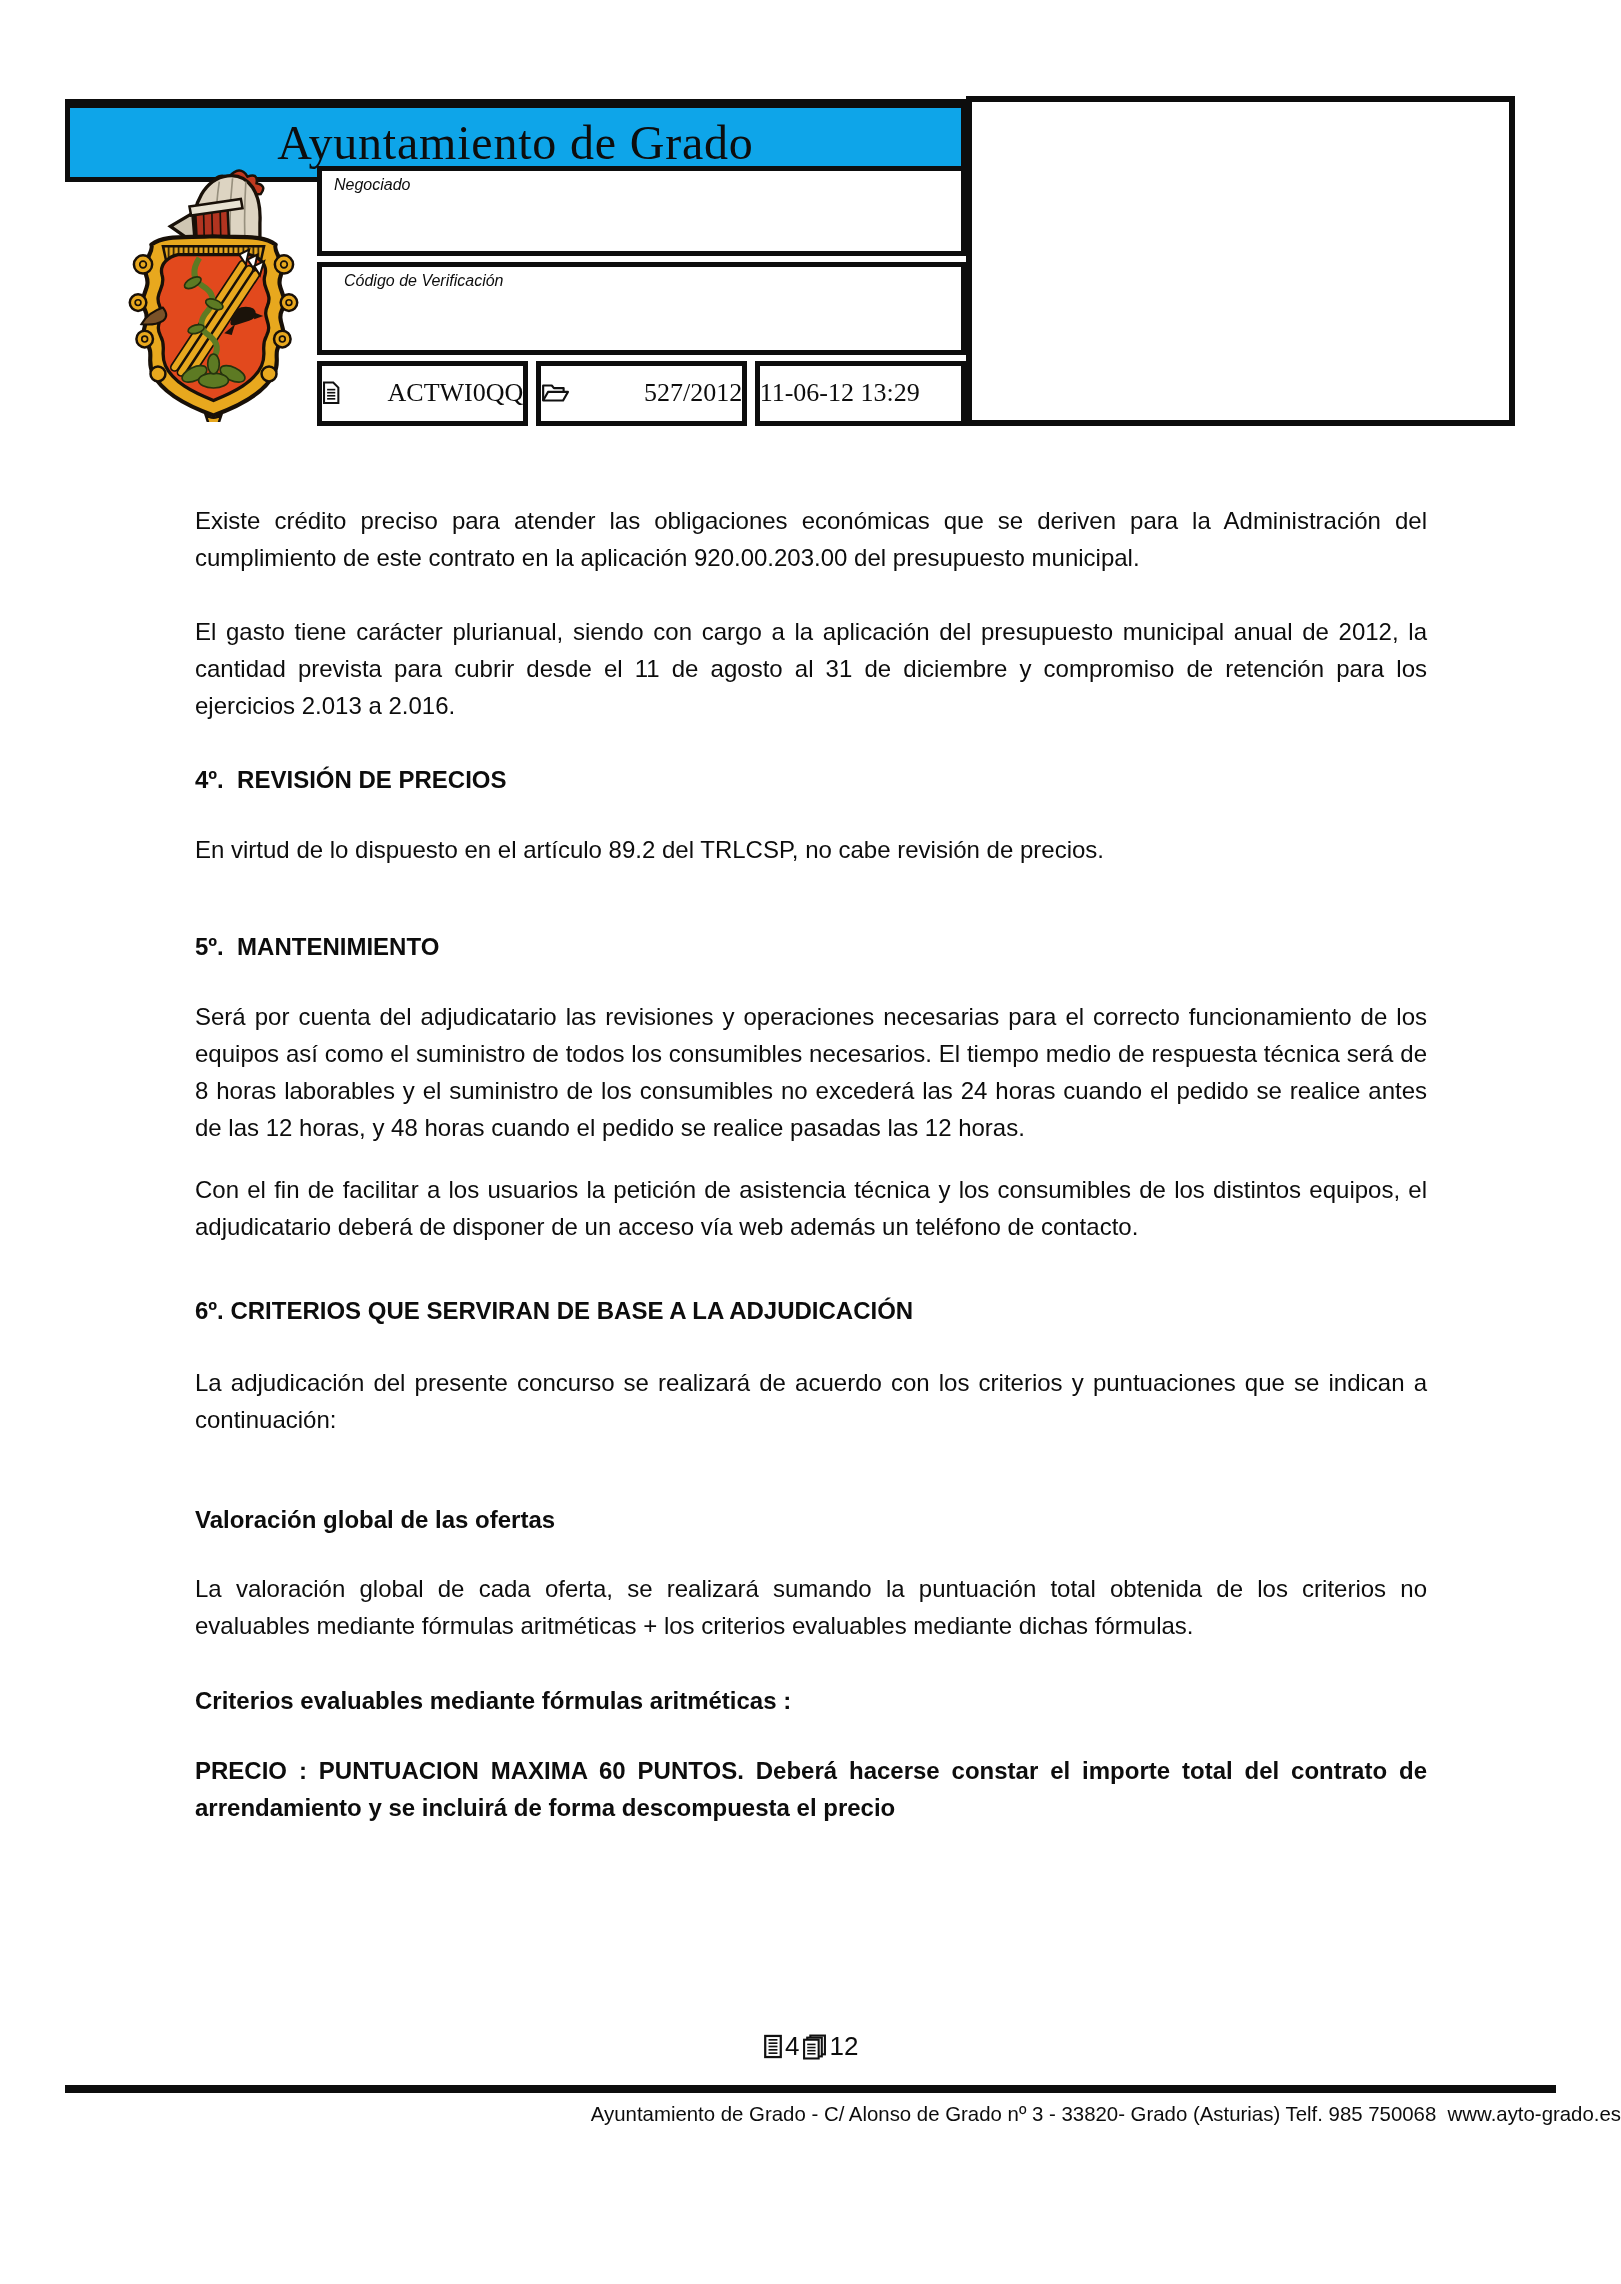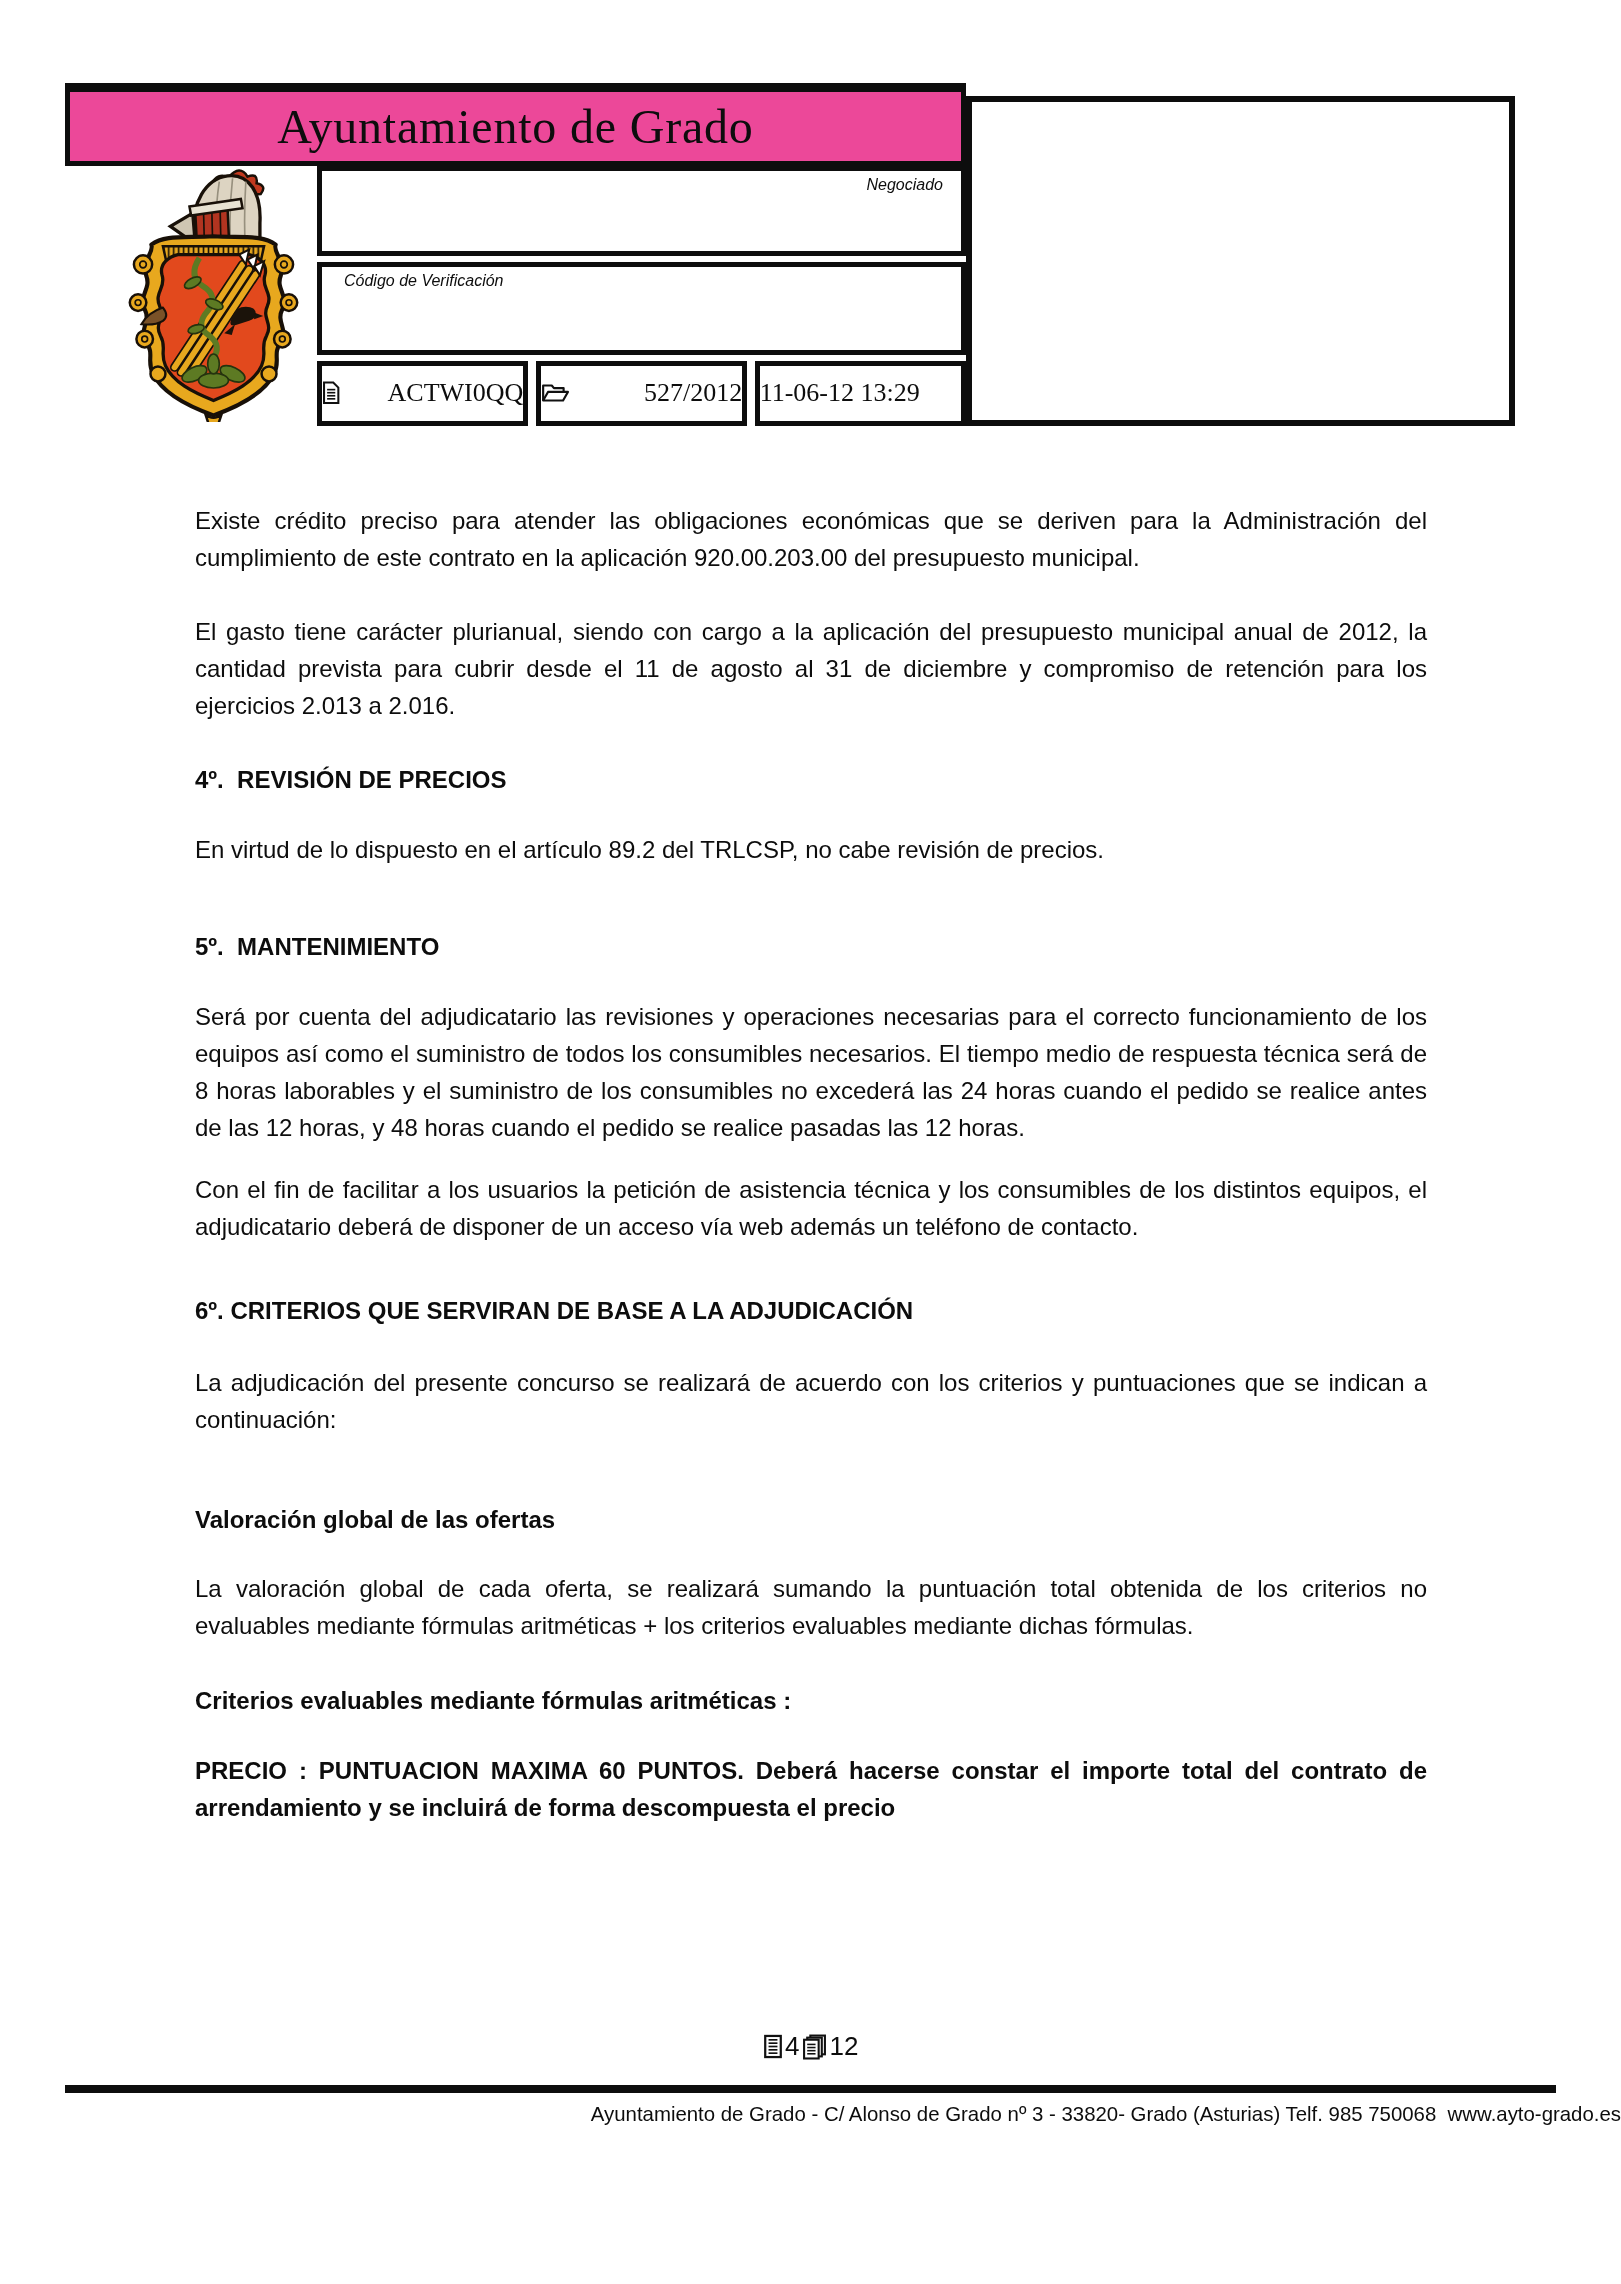--- a/index.html
+++ b/index.html
@@ -5,39 +5,39 @@
   html,body { margin:0; padding:0; background:#ffffff; }
   .page {
     position:relative; width:1621px; height:2284px; background:#ffffff;
     font-family:"Liberation Sans","DejaVu Sans",sans-serif; color:#0d0d0d;
     overflow:hidden;
   }
 
   
   .header { position:absolute; left:65px; top:83px; width:1450px; height:344px; }
   .title-box {
-    position:absolute; left:0; top:0; width:901px; height:83px;
+    position:absolute; left:0; top:16px; width:901px; height:83px;
     border:5.8px solid #0d0d0d; border-top-width:9.2px; box-sizing:border-box;
-    display:flex; align-items:center; justify-content:center; background:#ec4899;
+    display:flex; align-items:center; justify-content:center; background:#0ea5e9;
   }
   .title-text {
     font-family:"Liberation Serif","DejaVu Serif",serif;
     font-size:48px; letter-spacing:0.8px; white-space:nowrap;
   }
   .right-box {
     position:absolute; left:901px; top:13.4px; width:549px; height:330px;
     border:6.7px solid #0d0d0d; box-sizing:border-box; background:#fff;
   }
   .crest { position:absolute; left:60px; top:82px; width:177px; height:257px; }
 
   .subtable { position:absolute; left:252px; top:83px; width:649px; }
   .cell {
     border:5px solid #0d0d0d; box-sizing:border-box; background:#fff;
   }
-  .cell-negociado { height:90px; padding:5px 18px;text-align:right; }
+  .cell-negociado { height:90px; padding:5px 12px; }
   .cell-codigo   { height:93px; padding:5px 22px; margin-top:5.8px; }
   .cell-label { font-style:italic; font-size:16px; }
   .cell-value { font-size:21px; margin-top:2.5px; }
   .codes-row { display:flex; gap:7.5px; margin-top:5.8px; height:65px; }
   .code-cell {
     flex:1; display:flex; align-items:center; justify-content:space-between; gap:21px;
     font-family:"Liberation Serif","DejaVu Serif",serif; font-size:26px; white-space:nowrap;
   }
   .hdr-icon { flex:0 0 auto; }
 

